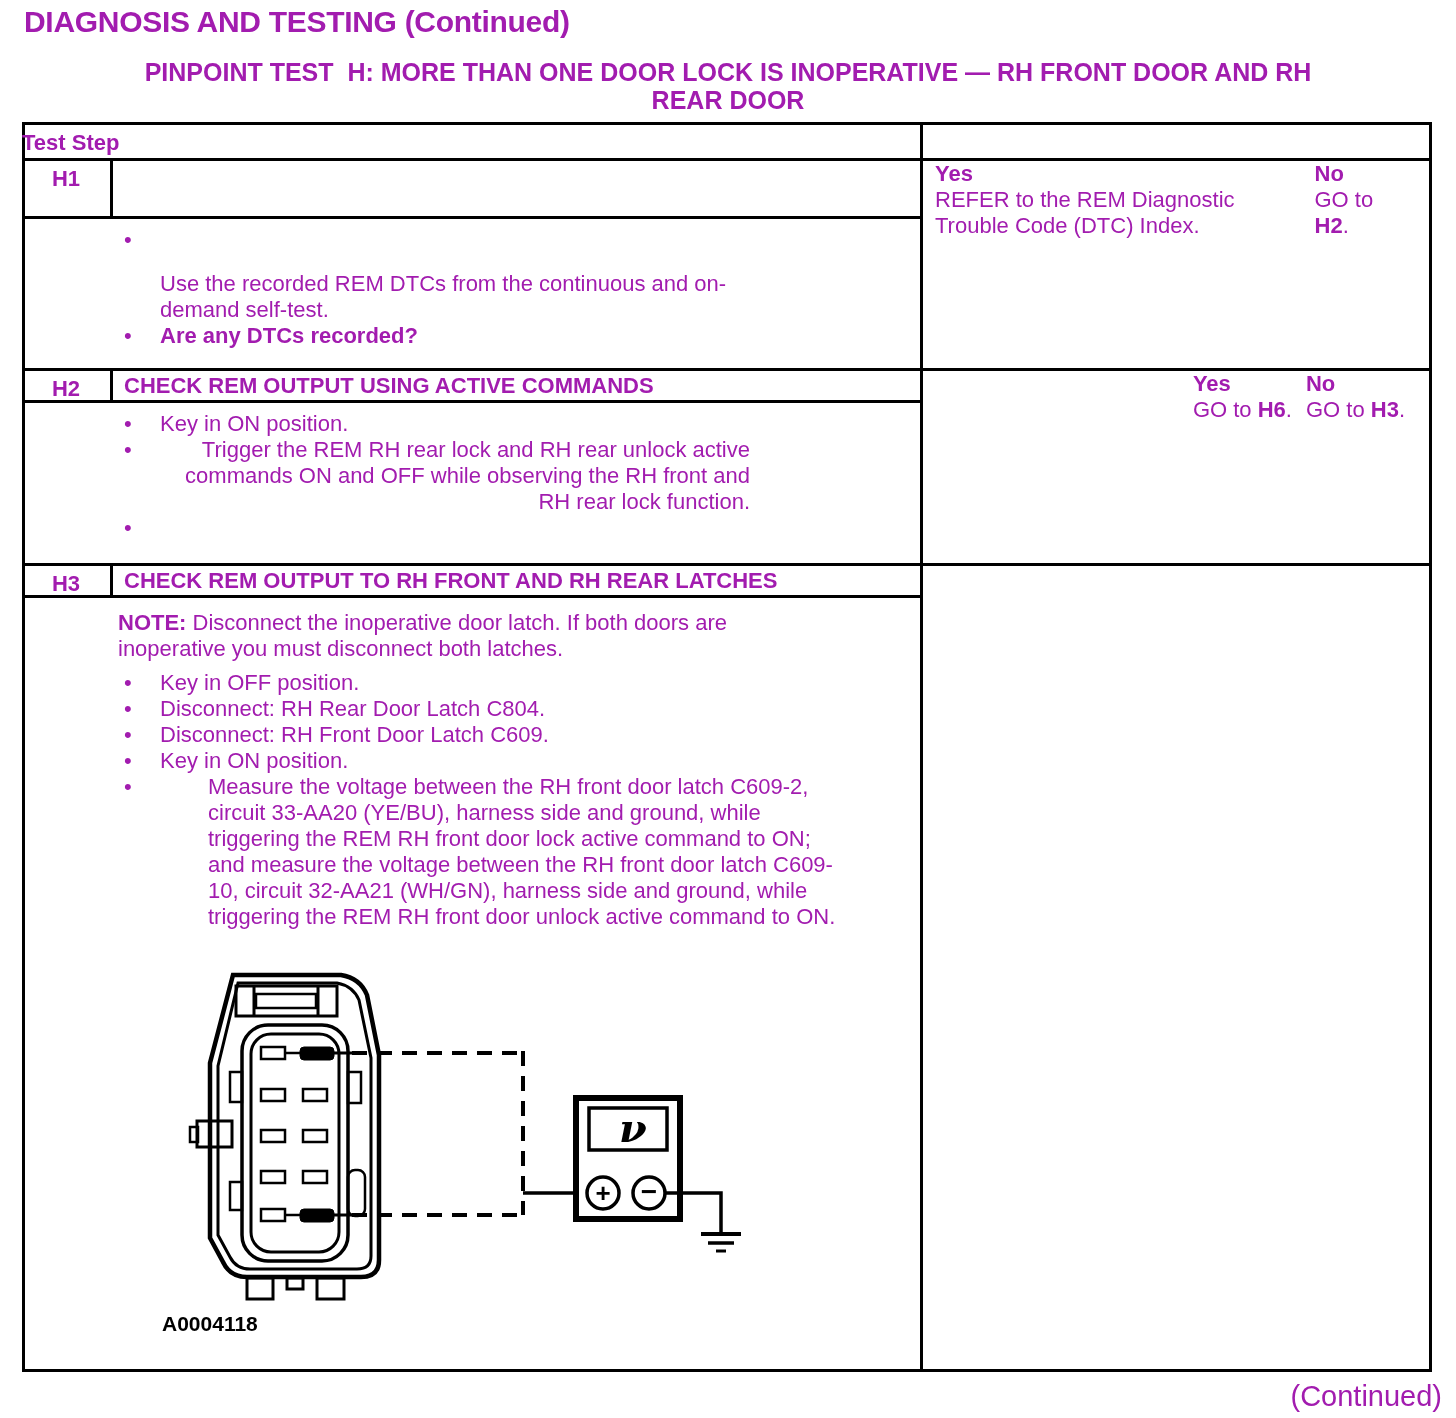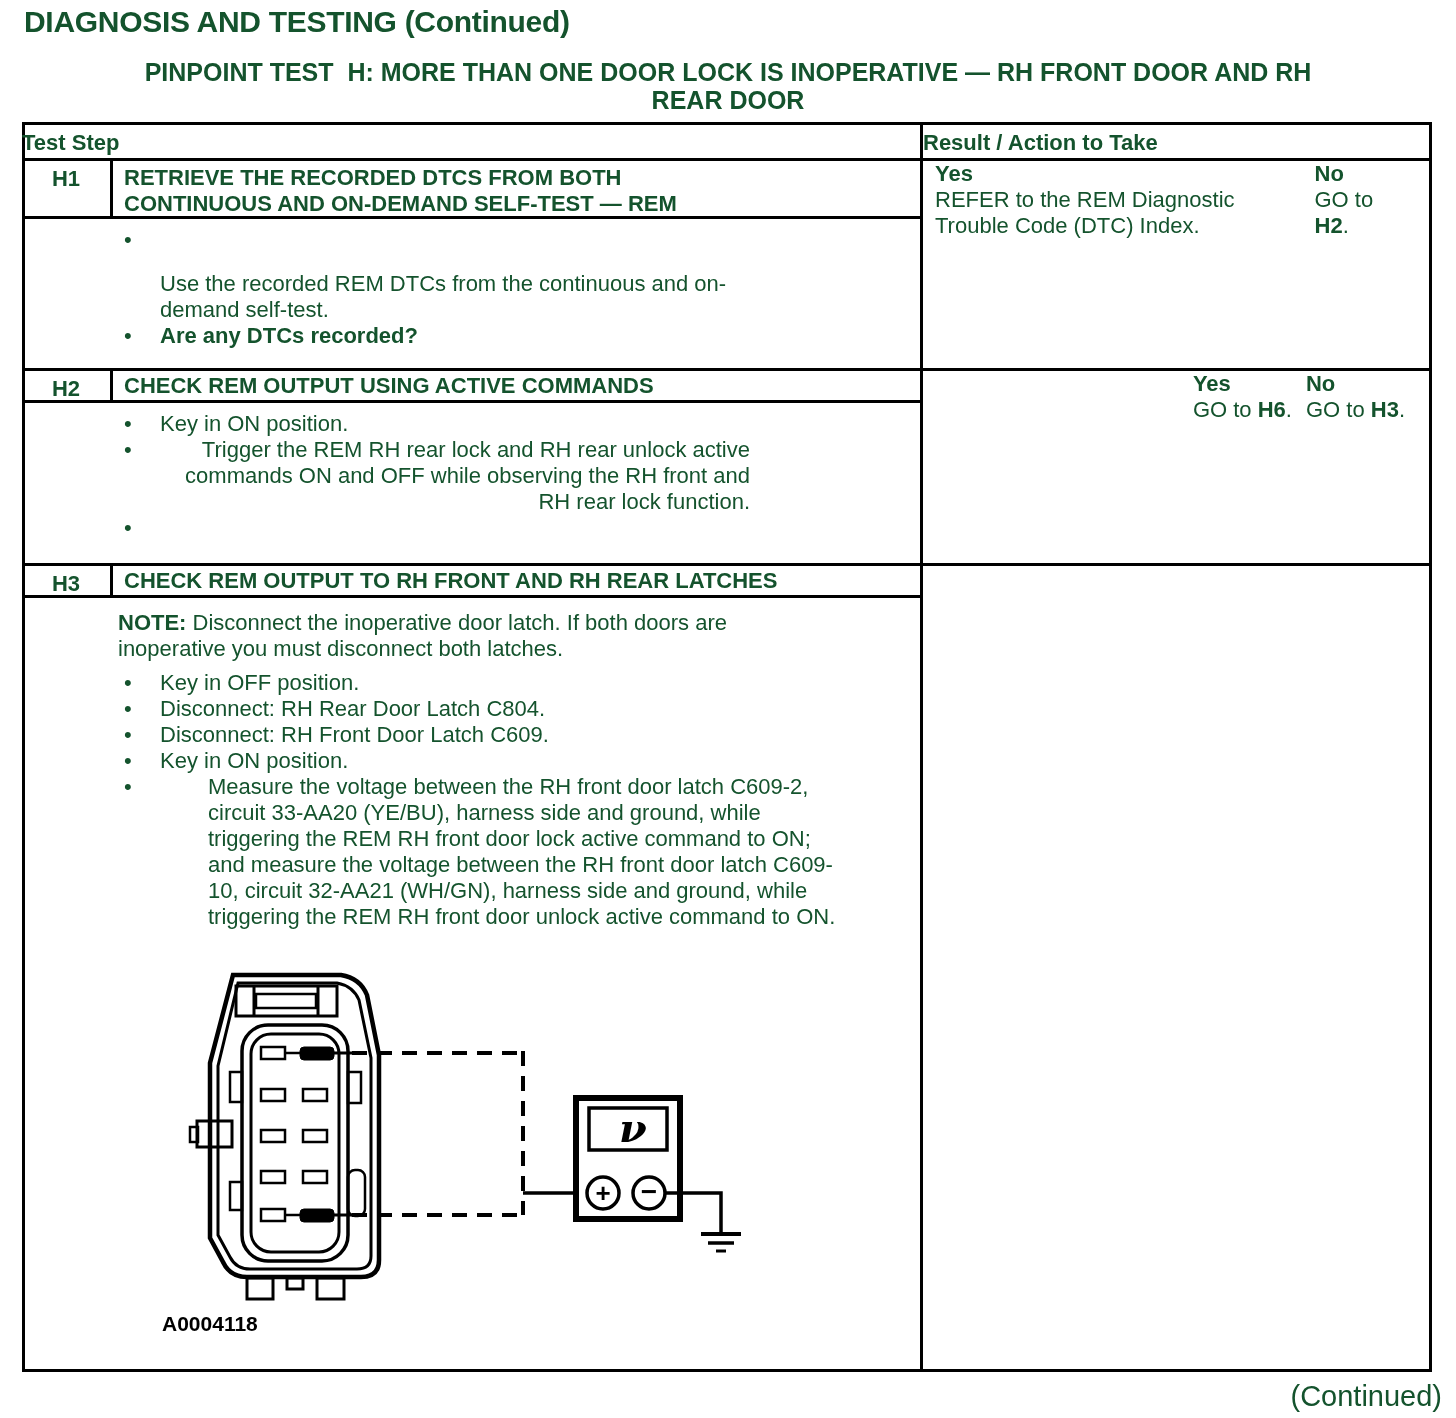--- a/index.html
+++ b/index.html
@@ -1,17 +1,17 @@
 <!DOCTYPE html>
 <html><head>
 <meta charset="utf-8">
 <style>
   html,body{margin:0;padding:0;background:#fff;}
   .page{position:relative;width:1456px;height:1418px;background:#fff;overflow:hidden;
-        font-family:"Liberation Sans",sans-serif;color:#14532d;}
+        font-family:"Liberation Sans",sans-serif;color:#a21caf;}
   .abs{position:absolute;}
   .title{left:24px;top:5px;font-size:30px;font-weight:bold;letter-spacing:-0.3px;}
   .subtitle{left:0;top:58px;width:1456px;text-align:center;font-size:25px;font-weight:bold;line-height:28px;}
   .line{background:#000;}
   .cell{position:absolute;font-size:22px;line-height:26px;}
   .th{font-weight:bold;text-align:left;padding-top:8px;}
   .idcell{font-weight:bold;text-align:center;padding-top:5px;}
   .steptitle{font-weight:bold;}
   .body{padding:8px 0 0 0;}
   .note{margin:4px 0 8px 96px;}
@@ -50,24 +50,22 @@
   <div class="abs line" style="left:22px;top:216px;width:898px;height:3px;"></div>
   <div class="abs line" style="left:22px;top:368px;width:1410px;height:3px;"></div>
   <div class="abs line" style="left:22px;top:400px;width:898px;height:3px;"></div>
   <div class="abs line" style="left:22px;top:563px;width:1410px;height:3px;"></div>
   <div class="abs line" style="left:22px;top:595px;width:898px;height:3px;"></div>
   <div class="abs line" style="left:110px;top:158px;width:3px;height:60px;"></div>
   <div class="abs line" style="left:110px;top:368px;width:3px;height:34px;"></div>
   <div class="abs line" style="left:110px;top:563px;width:3px;height:34px;"></div>
 
   <div class="cell th" style="left:22px;top:122px;width:898px;height:36px;">Test Step</div>
-  <div class="cell th" style="left:923px;top:122px;width:509px;height:36px;">Result / Action to Take</div>
 
   <div class="cell idcell" style="left:22px;top:161px;width:88px;height:55px;">H1</div>
-  <div class="cell steptitle" style="left:124px;top:165px;width:610px;">RETRIEVE THE RECORDED DTCS FROM BOTH CONTINUOUS AND ON-DEMAND SELF-TEST — REM</div>
   <div class="cell body" style="left:22px;top:219px;width:898px;height:149px;">
     <div class="bi">
       <span class="bm">•</span>
       <span class="bt w600">Use the recorded REM DTCs from the continuous and on-demand self-test.</span>
     </div>
     <div class="bi">
       <span class="bm">•</span>
       <span class="bt b">Are any DTCs recorded?</span>
     </div>
   </div>

